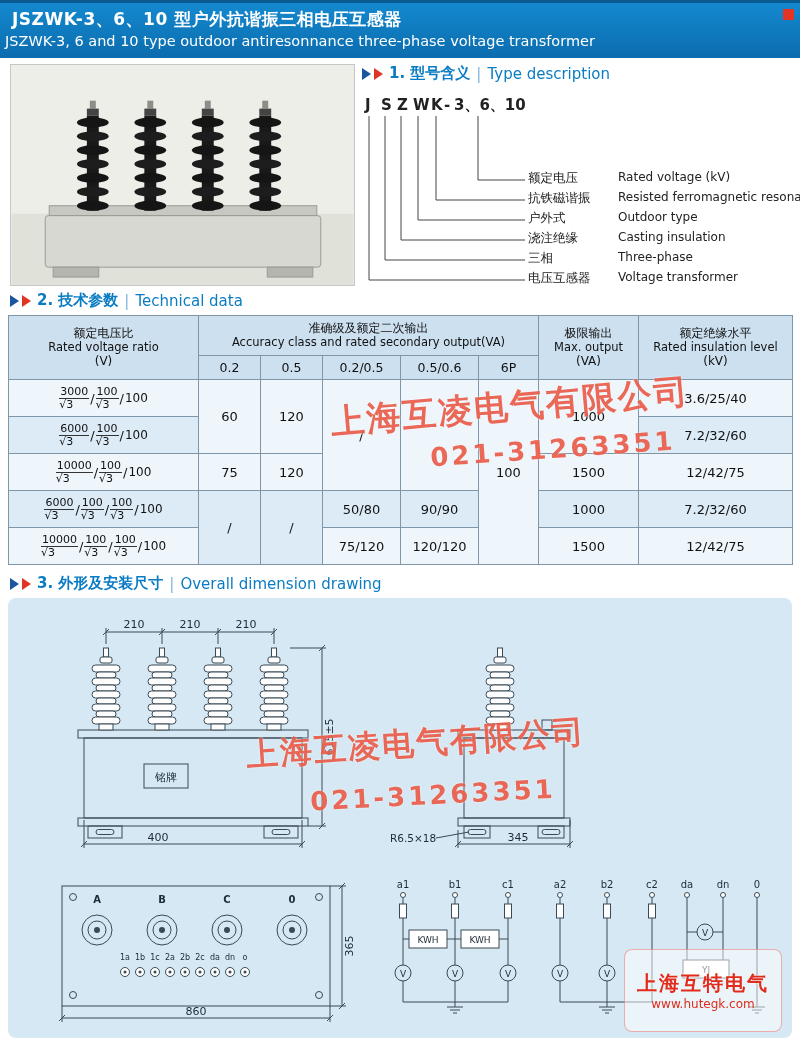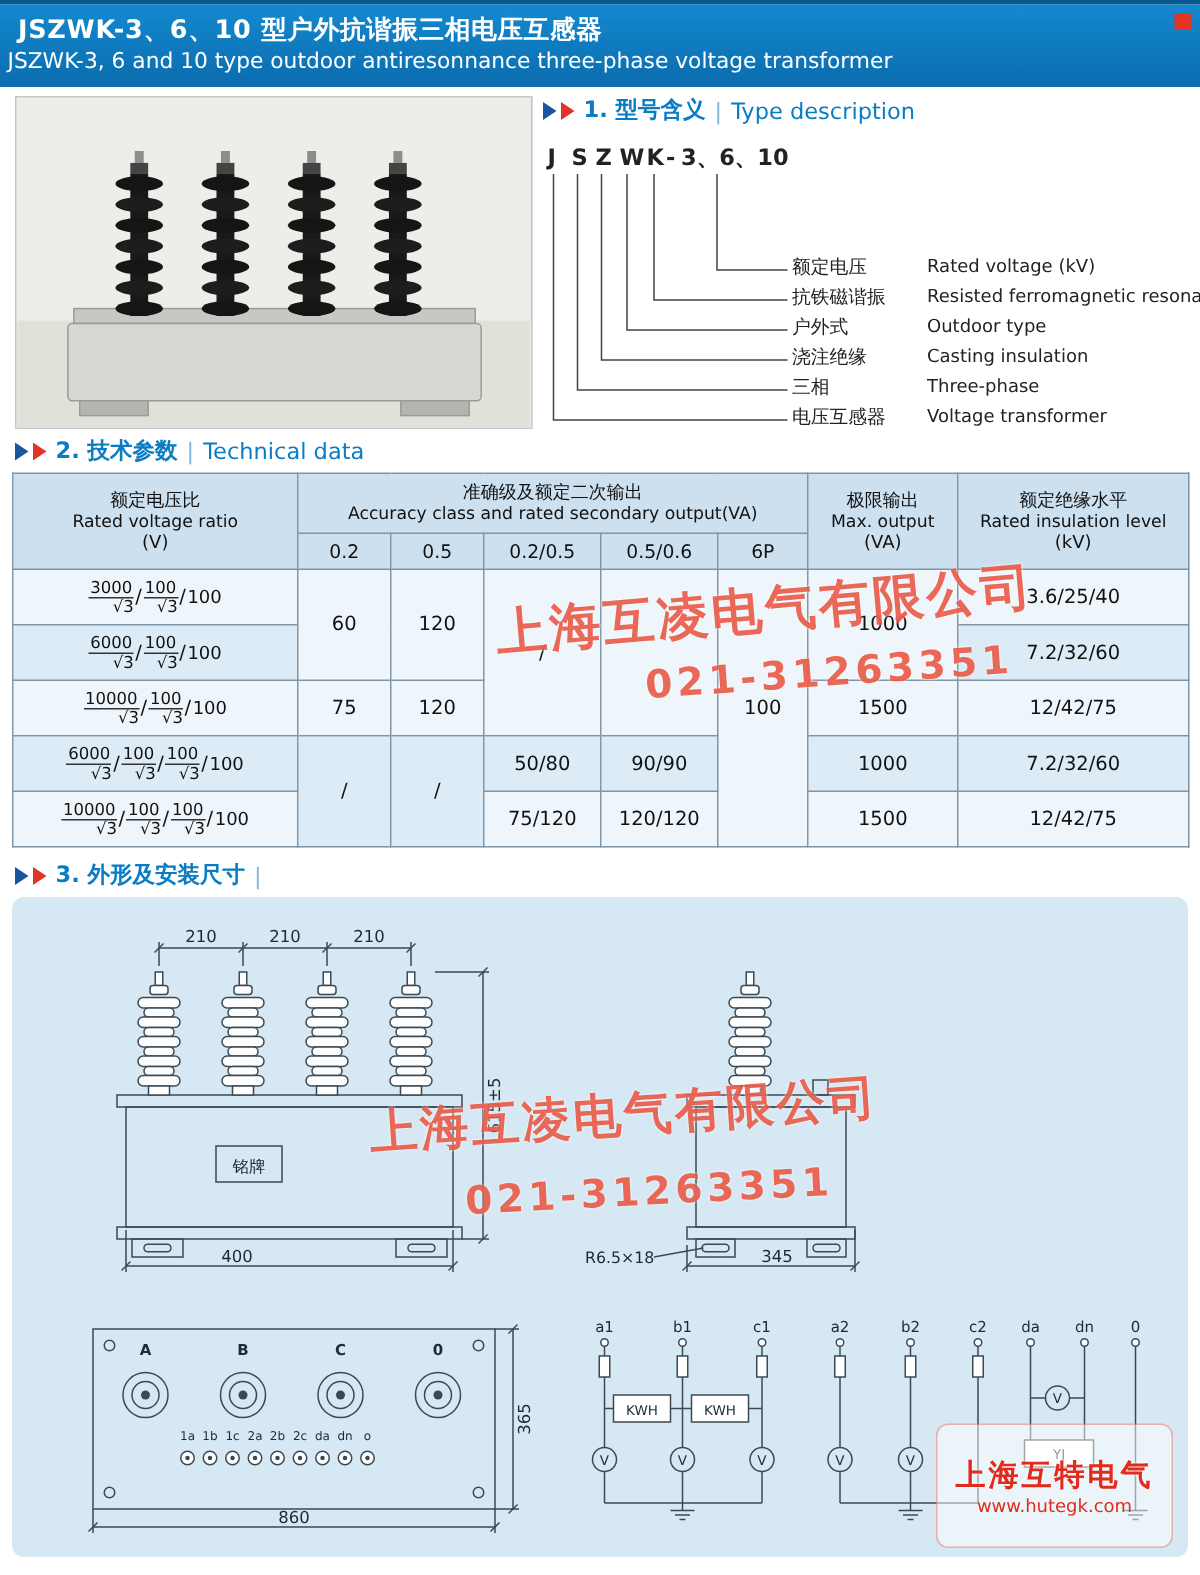--- a/index.html
+++ b/index.html
@@ -45,21 +45,21 @@
   .tech-table{position:absolute;left:8px;top:315px;width:784px;border-collapse:collapse;table-layout:fixed;font-size:13px;text-align:center}
   .tech-table th,.tech-table td{border:1px solid #7f96a8;vertical-align:middle;padding:1px 2px}
   .tech-table thead th{background:var(--table_header_bg,#cde0f0);font-weight:normal}
   .tech-table thead tr:first-child th{height:40px}
   .tech-table thead tr:last-child th{height:24px;font-size:12.5px}
   .th-cn{font-size:12px;line-height:1.25}
   .th-en{font-size:11.5px;line-height:1.2}
   .tech-table tbody td{height:37px;background:var(--row_light,#eef5fb)}
   .tech-table tbody tr:nth-child(even) td{background:var(--row_alt,#dcebf6)}
   .ratio-cell{white-space:nowrap}
-  .frac{display:inline-block;vertical-align:middle;font-size:11px;line-height:1.05;text-align:right}
+  .frac{display:inline-block;vertical-align:middle;font-size:11px;line-height:1.05;text-align:left}
   .frac .fn{display:block;border-bottom:1px solid #333;padding:0 1px}
   .frac .fd{display:block}
   .rsep{margin:0 1px;font-size:13px;vertical-align:middle}
   .rplain{font-size:12px;vertical-align:middle}
 
   
   .wm{position:absolute;color:rgba(230,62,40,.78);font-weight:bold;white-space:nowrap;
       text-shadow:0 0 2px rgba(255,255,255,.85);pointer-events:none;z-index:5}
   .wm-t1{left:330px;top:384px;font-size:34px;transform:rotate(-5deg);letter-spacing:2px}
   .wm-t2{left:430px;top:434px;font-size:26px;transform:rotate(-4deg);letter-spacing:3px}
@@ -262,20 +262,21 @@
   </table>
 
   <div class="wm wm-t1">上海互凌电气有限公司</div>
   <div class="wm wm-t2">021-31263351</div>
 
   <div class="sec-heading heading3">
     <span class="arrow arr1"></span>
     <span class="arrow arr2"></span>
     <span class="h-cn">3. 外形及安装尺寸</span>
     <span class="h-sep">|</span>
+    <span class="h-en">Overall dimension drawing</span>
   </div>
 
   <div class="panel">
     <svg class="drawing" viewBox="0 0 784 440">
       <defs>
         <g id="ins" stroke="#3a4a55" fill="#fdfdfd" stroke-width="1">
           <rect x="-2.5" y="0" width="5" height="9"></rect>
           <rect x="-6" y="9" width="12" height="6" rx="2"></rect>
           <rect x="-14" y="17" width="28" height="7" rx="3.5"></rect>
           <rect x="-10" y="24" width="20" height="6" rx="3"></rect>

